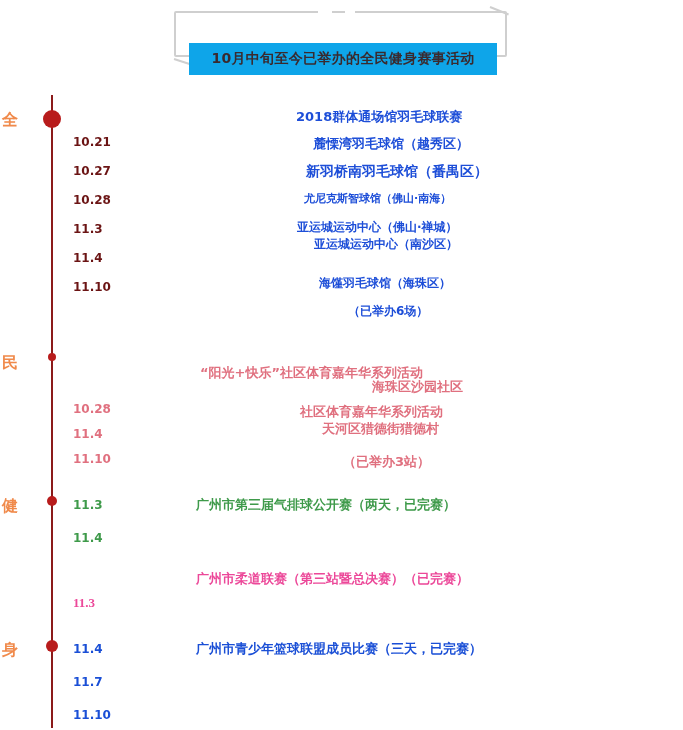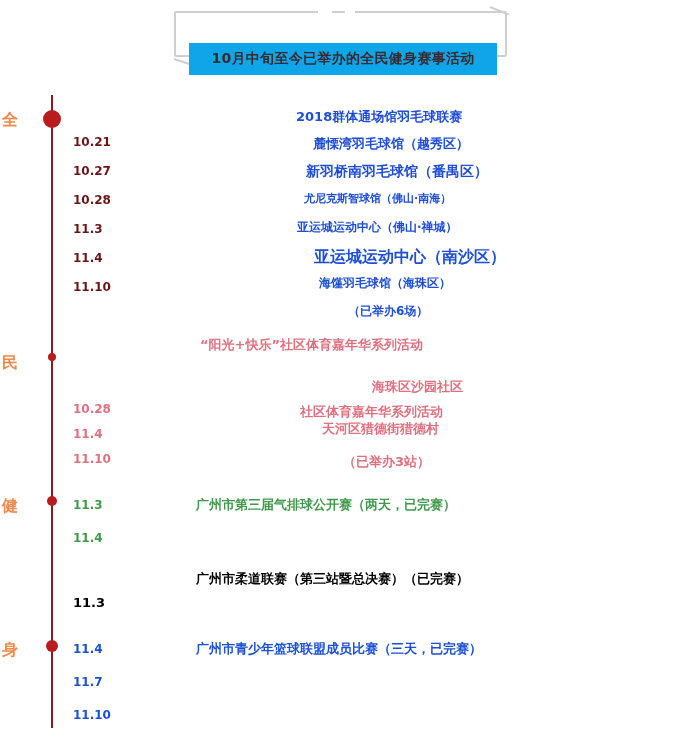--- a/index.html
+++ b/index.html
@@ -21,21 +21,21 @@
     .dot { position:absolute; border-radius:50%; background:#b81c1c; }
     .side-char { position:absolute; left:2px; font-size:16px; color:#f08a4b; font-weight:bold; }
 
     .date { position:absolute; left:73px; font-size:12px; font-weight:bold; }
     .ev { position:absolute; font-size:13px; font-weight:bold; }
 
     .c-dark  { color:#6b1414; }
     .c-cyan  { color:#1d4ed8; }
     .c-pink  { color:#e0707f; }
     .c-green { color:#3e9a4a; }
-    .c-purple{ color:#000000; }
+    .c-purple{ color:#ec4899;font-family:Liberation Serif, serif; }
     .c-blue  { color:#1a4fd6; }
   </style>
 </head>
 <body>
 
 <div class="frame"></div>
 <div class="frame-gap" style="left:318px;top:9px;width:14px;"></div>
 <div class="frame-gap" style="left:345px;top:9px;width:10px;"></div>
 <div class="frame-gap" style="left:308px;top:55px;width:14px;"></div>
 <div class="frame-gap" style="left:335px;top:55px;width:18px;"></div>
@@ -59,25 +59,25 @@
 <div class="date c-dark" style="top:164px;">10.27</div>
 <div class="date c-dark" style="top:193px;">10.28</div>
 <div class="date c-dark" style="top:222px;">11.3</div>
 <div class="date c-dark" style="top:251px;">11.4</div>
 <div class="date c-dark" style="top:280px;">11.10</div>
 
 <div class="ev c-cyan abs" style="left:313px;top:135px;font-size:13px;">麓慄湾羽毛球馆（越秀区）</div>
 <div class="ev c-cyan abs" style="left:306px;top:163px;font-size:14px;">新羽桥南羽毛球馆（番禺区）</div>
 <div class="ev c-cyan abs" style="left:304px;top:191px;font-size:11px;">尤尼克斯智球馆（佛山·南海）</div>
 <div class="ev c-cyan abs" style="left:297px;top:219px;font-size:12px;">亚运城运动中心（佛山·禅城）</div>
-<div class="ev c-cyan abs" style="left:314px;top:247px;font-size:16px;">亚运城运动中心（南沙区）</div>
+<div class="ev c-cyan abs" style="left:314px;top:236px;font-size:12px;">亚运城运动中心（南沙区）</div>
 <div class="ev c-cyan abs" style="left:319px;top:275px;font-size:12px;">海馑羽毛球馆（海珠区）</div>
 <div class="ev c-cyan abs" style="left:348px;top:303px;font-size:12px;">（已举办6场）</div>
 
-<div class="ev c-pink abs" style="left:200px;top:336px;">“阳光+快乐”社区体育嘉年华系列活动</div>
+<div class="ev c-pink abs" style="left:200px;top:364px;">“阳光+快乐”社区体育嘉年华系列活动</div>
 <div class="ev c-pink abs" style="left:337px;top:378px;margin-left:35px;">海珠区沙园社区</div>
 <div class="ev c-pink abs" style="left:300px;top:403px;">社区体育嘉年华系列活动</div>
 <div class="ev c-pink abs" style="left:322px;top:420px;">天河区猎德街猎德村</div>
 <div class="ev c-pink abs" style="left:343px;top:453px;">（已举办3站）</div>
 <div class="date c-pink" style="top:402px;">10.28</div>
 <div class="date c-pink" style="top:427px;">11.4</div>
 <div class="date c-pink" style="top:452px;">11.10</div>
 
 <div class="ev c-green abs" style="left:196px;top:496px;">广州市第三届气排球公开赛（两天，已完赛）</div>
 <div class="date c-green" style="top:498px;">11.3</div>

